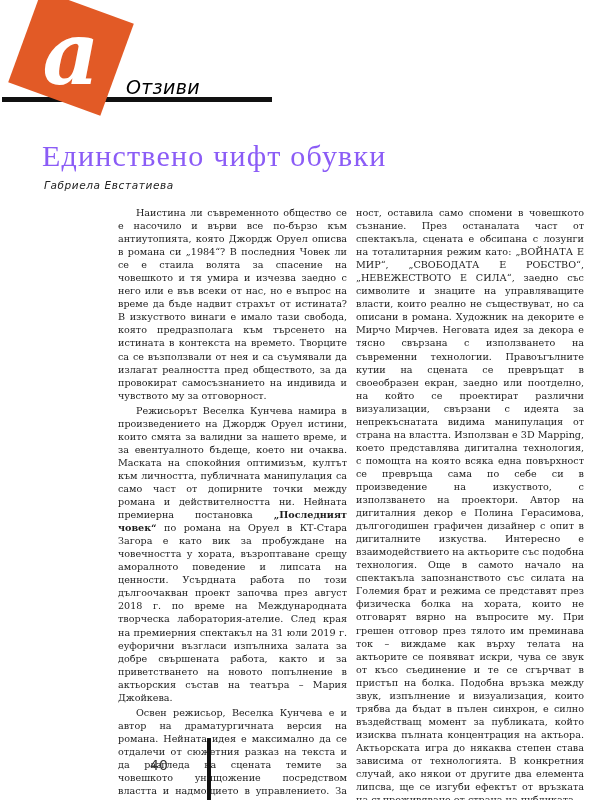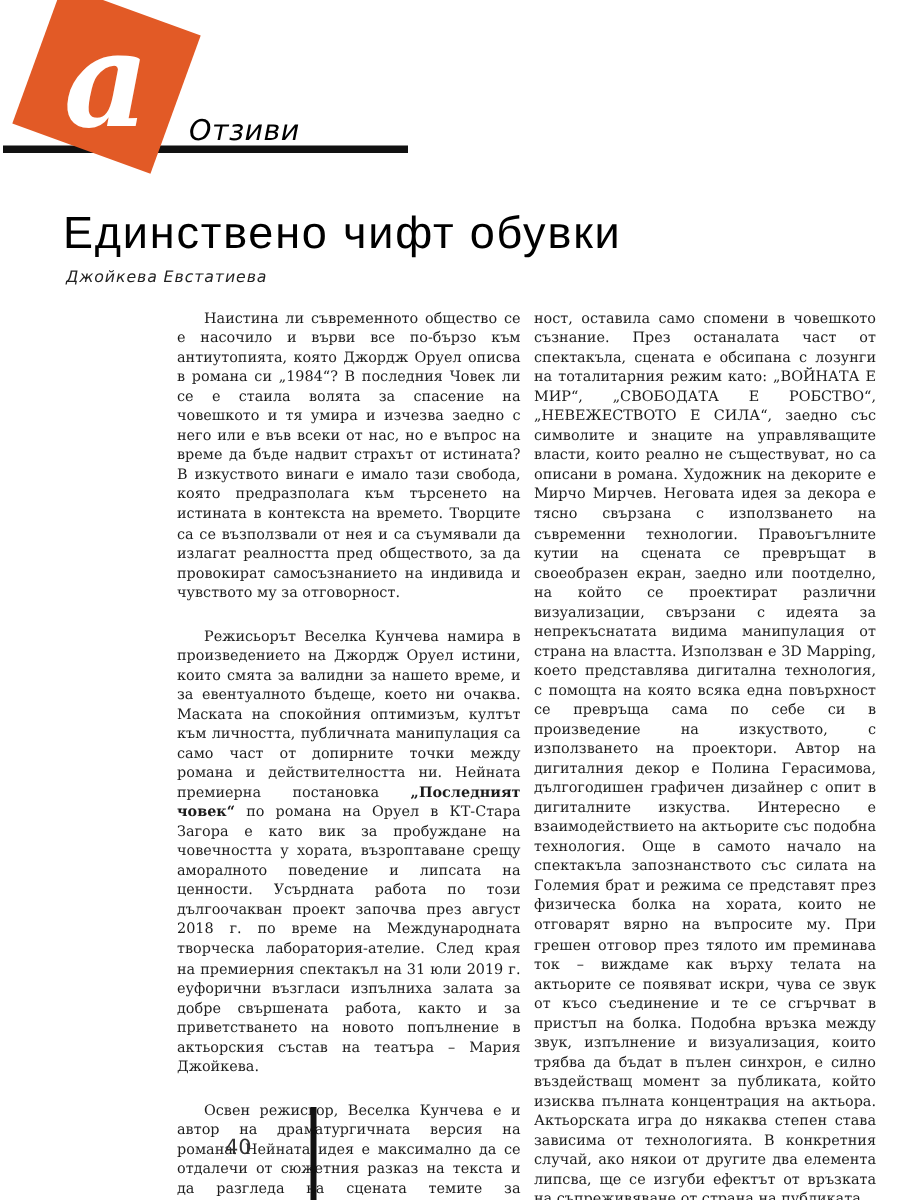--- a/index.html
+++ b/index.html
@@ -22,39 +22,39 @@
       font-family: "DejaVu Sans", sans-serif; font-style: italic;
       font-size: 19px; letter-spacing: 0.3px; color: #000000;
     }
     .section-rule {
       position: absolute; left: 2px; top: 97px; width: 270px; height: 5px; background: #111;
     }
     .logo-wrap { position: absolute; left: 0; top: 0; width: 130px; height: 110px; z-index: 2; }
 
     .title {
       position: absolute; left: 42px; top: 139px;
-      font-family: Liberation Sans, sans-serif; font-weight: normal;
-      font-size: 30px; letter-spacing: 1.2px; color: #000000; white-space: nowrap;
+      font-family: Liberation Serif, serif; font-weight: normal;
+      font-size: 30px; letter-spacing: 1.2px; color: #8b5cf6; white-space: nowrap;
     }
     .author {
       position: absolute; left: 44px; top: 179px;
       font-family: "DejaVu Sans", sans-serif; font-style: italic;
       font-size: 10.5px; letter-spacing: 0.6px; color: #222;
     }
 
     .col {
       position: absolute; top: 206px;
       font-size: 9.6px; line-height: 13.05px; text-align: justify;
       hyphens: manual; color: #1c1c1c;
     }
     .col.left { left: 118px; width: 229px; }
     .col.right { left: 356px; width: 228px; }
     .col p { text-indent: 0; }
     .col p.indent { text-indent: 18px; }
-    .col p + p { margin-top: 16px; }
+    .col p + p { margin-top: 2px; }
     .col b { font-weight: bold; }
 
     .page-number {
       position: absolute; left: 150px; top: 757px;
       font-family: "DejaVu Sans", sans-serif; font-size: 14px; color: #333;
     }
     .page-bar {
       position: absolute; left: 207px; top: 738px; width: 4px; height: 62px; background: #111;
     }
   </style>
@@ -63,21 +63,21 @@
 
 <div class="logo-wrap">
   <div class="logo">
     <span class="logo-glyph">а</span>
   </div>
 </div>
 <div class="section-label">Отзиви</div>
 <div class="section-rule"></div>
 
 <h1 class="title">Единствено чифт обувки</h1>
-<div class="author">Джойкева Евстатиева</div>
+<div class="author">Габриела Евстатиева</div>
 
 <div class="col left">
   <p class="indent">Наистина ли съвременното общество се е насочило и върви все по-бързо към антиутопията, която Джордж Оруел описва в романа си „1984“? В последния Човек ли се е стаила волята за спасение на човешкото и тя умира и изчезва заедно с него или е във всеки от нас, но е въпрос на време да бъде надвит страхът от истината? В изкуството винаги е имало тази свобода, която предразполага към търсенето на истината в контекста на времето. Творците са се възползвали от нея и са съумявали да излагат реалността пред обществото, за да провокират самосъзнанието на индивида и чувството му за отговорност.</p>
   <p class="indent"><span>Режисьорът Веселка Кунчева намира в произведението на Джордж Оруел истини, които смята за валидни за нашето време, и за евентуалното бъдеще, което ни очаква. Маската на спокойния оптимизъм, култът към личността, публичната манипулация са само част от допирните точки между романа и действителността ни. Нейната премиерна постановка </span><b>„Последният човек“</b><span> по романа на Оруел в КТ-Стара Загора е като вик за пробуждане на човечността у хората, възроптаване срещу аморалното поведение и липсата на ценности. Усърдната работа по този дългоочакван проект започва през август 2018 г. по време на Международната творческа лаборатория-ателие. След края на премиерния спектакъл на 31 юли 2019 г. еуфорични възгласи изпълниха залата за добре свършената работа, както и за приветстването на новото попълнение в актьорския състав на театъра – Мария Джойкева.</span></p>
   <p class="indent">Освен режисьор, Веселка Кунчева е и автор на драматургичната версия на романа. Нейната идея е максимално да се отдалечи от сюжетния разказ на текста и да разгледа на сцената темите за човешкото унищожение посредством властта и надмощието в управлението. За тази цел й помага и сценографът Мариета Голомехова, с която дълги години работят заедно. Сцената е обгърната в мрак. Димът, който през повечето време я изпълва, носи усещането за постоянно лутане между заблудата от непрекъснато изискващата система на властта и сякаш вече измамната реал-</p>
 </div>
 
 <div class="col right">
   <p>ност, оставила само спомени в човешкото съзнание. През останалата част от спектакъла, сцената е обсипана с лозунги на тоталитарния режим като: „ВОЙНАТА Е МИР“, „СВОБОДАТА Е РОБСТВО“, „НЕВЕЖЕСТВОТО Е СИЛА“, заедно със символите и знаците на управляващите власти, които реално не съществуват, но са описани в романа. Художник на декорите е Мирчо Мирчев. Неговата идея за декора е тясно свързана с използването на съвременни технологии. Правоъгълните кутии на сцената се превръщат в своеобразен екран, заедно или поотделно, на който се проектират различни визуализации, свързани с идеята за непрекъснатата видима манипулация от страна на властта. Използван е 3D Mapping, което представлява дигитална технология, с помощта на която всяка една повърхност се превръща сама по себе си в произведение на изкуството, с използването на проектори. Автор на дигиталния декор е Полина Герасимова, дългогодишен графичен дизайнер с опит в дигиталните изкуства. Интересно е взаимодействието на актьорите със подобна технология. Още в самото начало на спектакъла запознанството със силата на Големия брат и режима се представят през физическа болка на хората, които не отговарят вярно на въпросите му. При грешен отговор през тялото им преминава ток – виждаме как върху телата на актьорите се появяват искри, чува се звук от късо съединение и те се сгърчват в пристъп на болка. Подобна връзка между звук, изпълнение и визуализация, които трябва да бъдат в пълен синхрон, е силно въздействащ момент за публиката, който изисква пълната концентрация на актьора. Актьорската игра до някаква степен става зависима от технологията. В конкретния случай, ако някои от другите два елемента липсва, ще се изгуби ефектът от връзката на съпреживяване от страна на публиката.</p>
 

